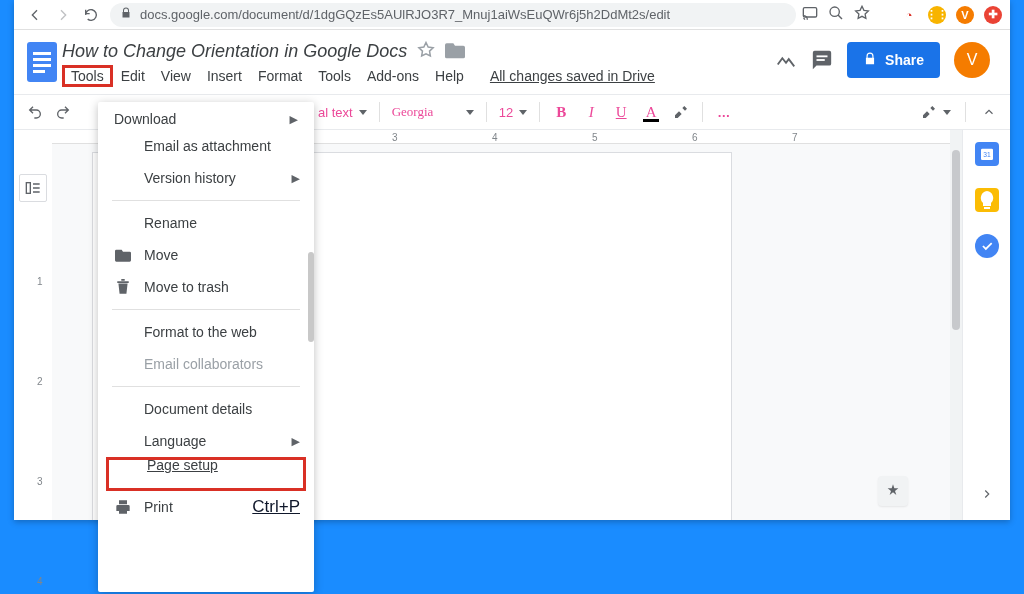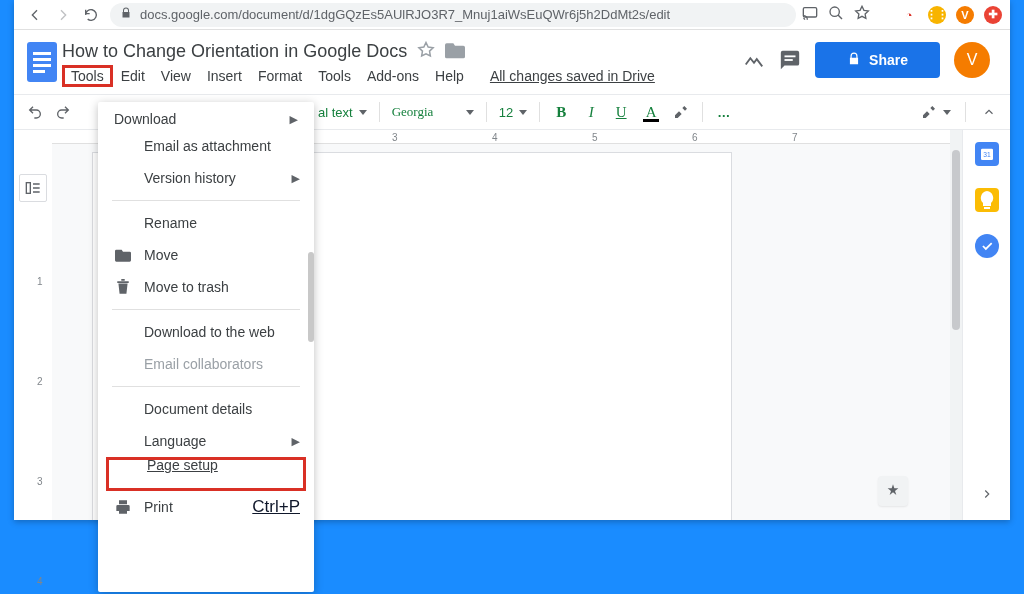--- a/index.html
+++ b/index.html
@@ -56,48 +56,48 @@
   .browser-right { display: flex; align-items: center; gap: 10px; color:#5f6368; }
   .chrome-circle { width: 18px; height: 18px; border-radius:50%; display:flex; align-items:center; justify-content:center; font-size:11px; font-weight:bold; color:#fff; }
 
   
   .docs-header { display: flex; align-items: flex-start; padding: 8px 8px 0 8px; }
   .docs-logo {
     width: 40px; height: 48px; display:flex; align-items:center; justify-content:center;
   }
   .docs-title-area { display:flex; flex-direction: column; }
   .title-row { display:flex; align-items:center; gap: 10px; height: 26px; }
-  .doc-title { font-size: 18px; color: #3c4043; letter-spacing: 0; }
+  .doc-title { font-size: 18px; color: #3c4043; letter-spacing: 0; font-style: italic; }
   .star-icon, .folder-icon { color: #9aa0a6; }
   .menubar { display:flex; align-items:center; gap: 0; height: 24px; }
   .menubar-item { padding: 2px 8px; font-size: 14px; color: #3c4043; }
   .menubar-item.active { border: 3px solid #d93025; padding: 0 6px; }
   .saved-link { margin-left: 18px; color: #3c4043; font-size: 14px; text-decoration: underline; text-align: right; }
   .header-right { margin-left: auto; display:flex; align-items:center; gap: 14px; padding-right: 12px; margin-top: 4px; }
   .share-btn {
     background:#1a73e8; color:#fff; border-radius: 4px; height: 36px;
-    display:flex; align-items:center; gap:8px; padding: 0 32px; font-weight:600; font-size:14px;
+    display:flex; align-items:center; gap:8px; padding: 0 16px; font-weight:600; font-size:14px;
   }
   .avatar {
     width: 36px; height:36px; border-radius:50%; background:#f57c00; color:#fff;
     display:flex; align-items:center; justify-content:center; font-size:16px;
   }
   .icon-btn { color:#5f6368; display:flex; align-items:center; justify-content:center; }
 
   
   .toolbar {
     border-top: 1px solid #e8eaed;
     border-bottom: 1px solid #e8eaed;
     height: 36px;
     display:flex;
     align-items:center;
     padding: 0 8px;
     gap: 4px;
     margin-top: 6px;
-    color:#15803d;
+    color:#ec4899;
     font-size: 13px;
   }
   .tb-group { display:flex; align-items:center; gap:2px; }
   .tb-btn { width: 26px; height:26px; display:flex; align-items:center; justify-content:center; border-radius:3px; }
   .tb-sep { width:1px; height: 20px; background:#e0e0e0; margin: 0 4px; }
   .combo { display:flex; align-items:center; gap:6px; padding: 0 4px; height:26px; }
   .dropdown-caret { width:0; height:0; border-left:4px solid transparent; border-right:4px solid transparent; border-top:5px solid #5f6368; }
   .toolbar .right { margin-left:auto; display:flex; align-items:center; gap:6px; }
 
   
@@ -422,21 +422,21 @@
       <span class="mi-icon">
           <svg width="14" height="16" viewBox="0 0 24 28" fill="#5f6368">
             <path d="M4 8h16l-2 18H6L4 8zM2 4h20v3H2zM9 0h6v3H9z"></path>
           </svg>
         </span>
       <span class="mi-label">Move to trash</span>
     </div>
     <div class="menu-sep"></div>
     <div class="menu-item">
       <span class="mi-icon"></span>
-      <span class="mi-label">Download to the web</span>
+      <span class="mi-label">Format to the web</span>
     </div>
     <div class="menu-item disabled">
       <span class="mi-icon"></span>
       <span class="mi-label">Email collaborators</span>
     </div>
     <div class="menu-sep"></div>
     <div class="menu-item">
       <span class="mi-icon"></span>
       <span class="mi-label">Document details</span>
     </div>

